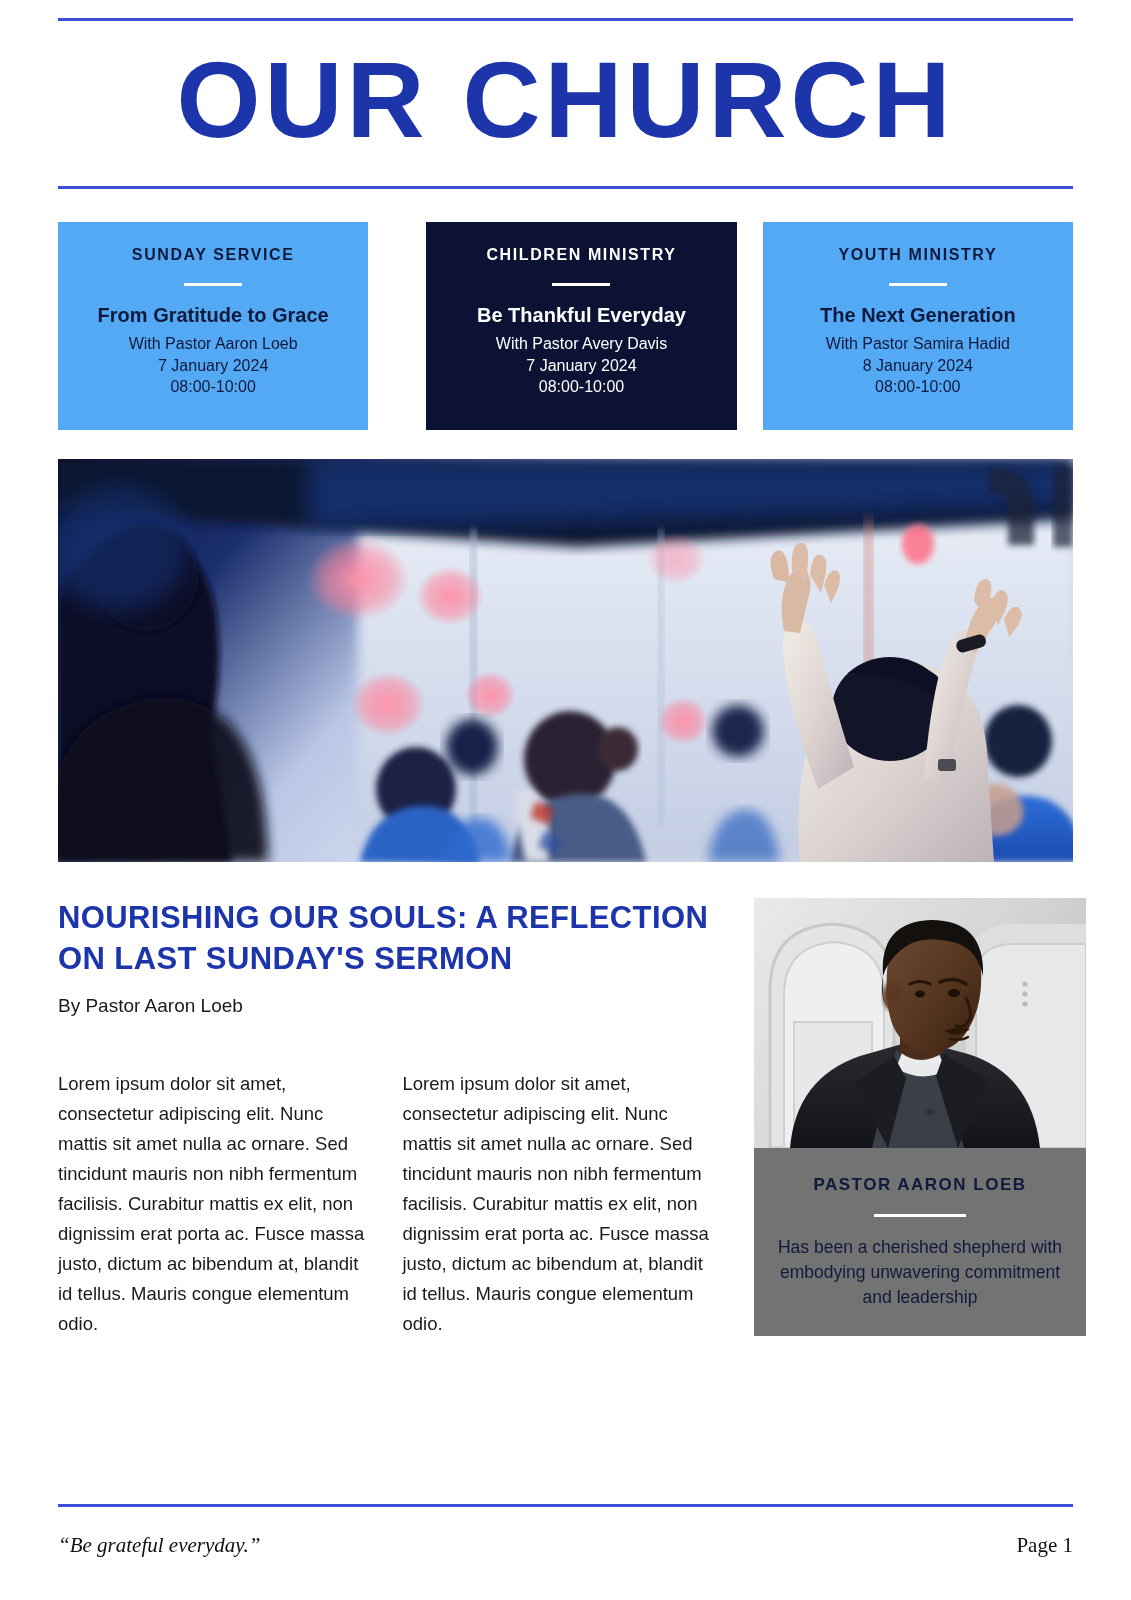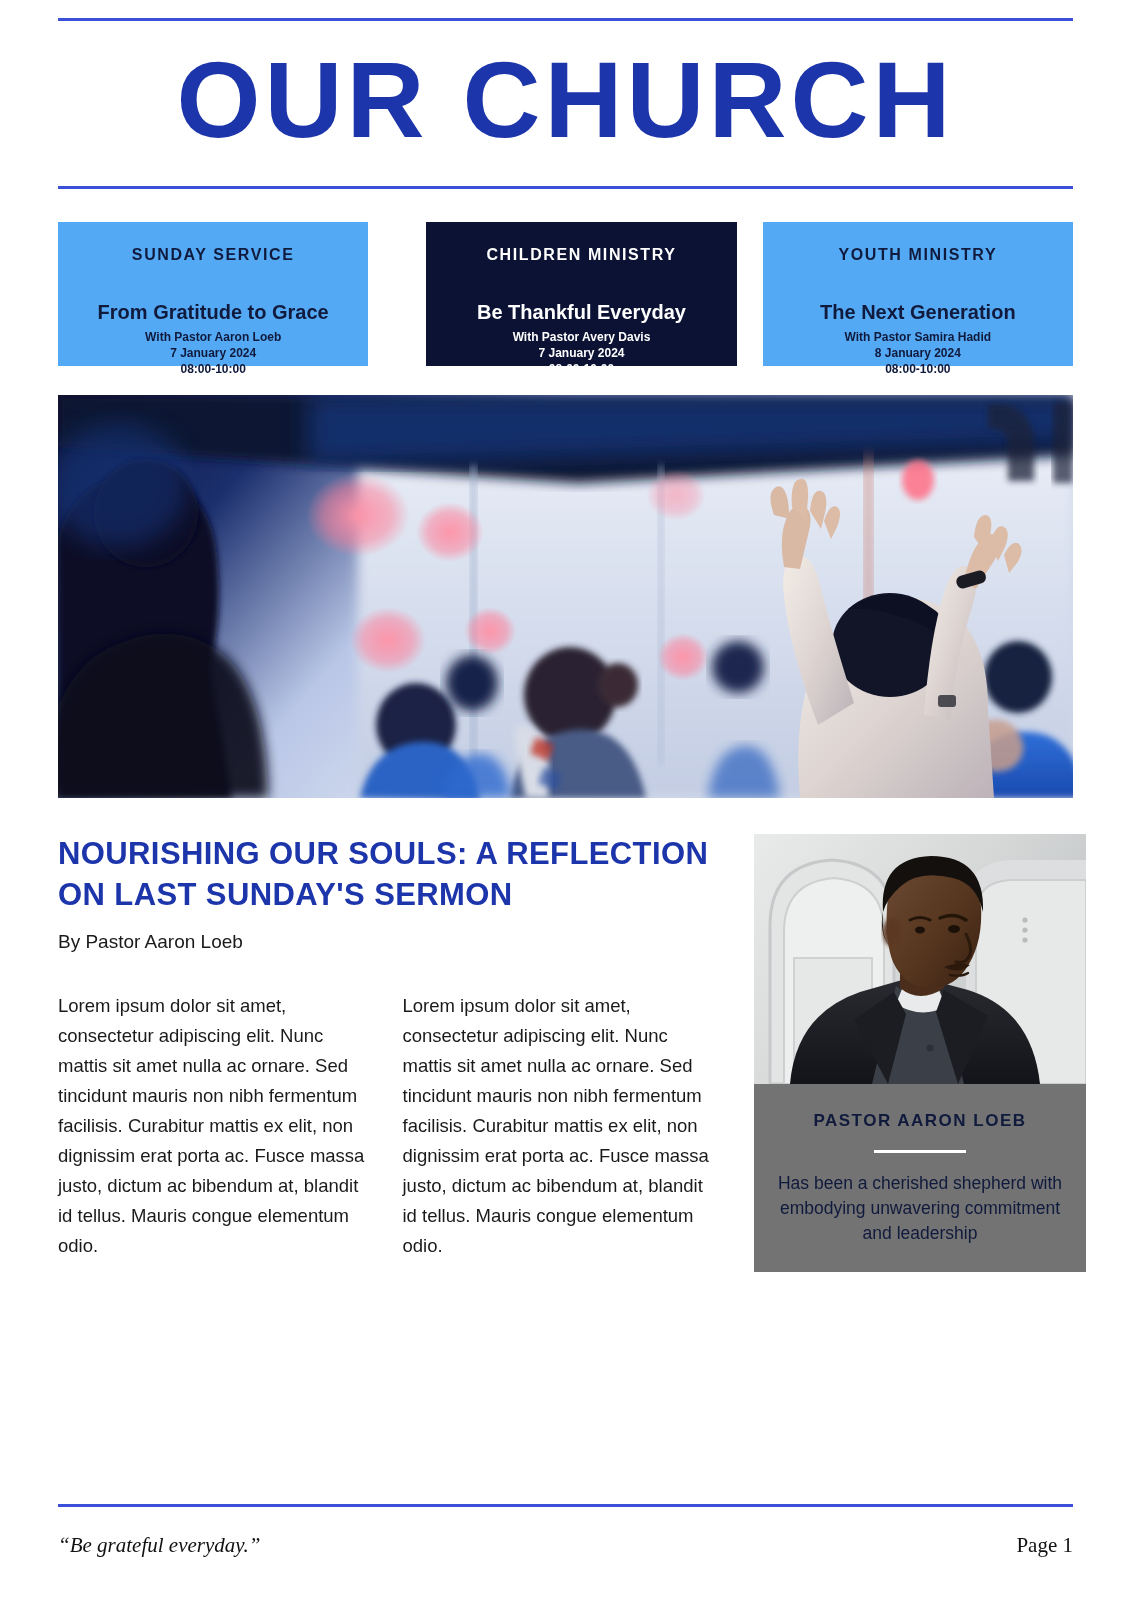--- a/index.html
+++ b/index.html
@@ -60,21 +60,21 @@
   .rule-under-masthead { margin-top: 16px; }
 
   
   .cards {
     display: flex;
     gap: 26px;
     margin-top: 33px;
   }
   .card {
     flex: 1 1 0;
-    height: 144px;
+    height: 208px;
     padding: 24px 14px 26px 14px;
     text-align: center;
     display: flex;
     flex-direction: column;
     align-items: center;
   }
   .card.light { background: #54a9f5; color: #101a3c; }
   .card.dark  { background: #0b1233; color: #ffffff; margin-left: 32px; }
 
   .card-kicker {
@@ -88,23 +88,22 @@
     background: #ffffff;
     margin: 19px 0 17px 0;
   }
   .card-title {
     font-weight: bold;
     font-size: 20px;
     line-height: 1.25;
     margin-bottom: 5px;
   }
   .card-line {
-    font-size: 12px;
+    font-size: 16px;
     line-height: 1.32;
-    font-weight: bold;
   }
 
   
   .hero {
     margin-top: 29px;
     width: 100%;
     height: 403px;
     position: relative;
     overflow: hidden;
     background: #0a0d22;
@@ -127,21 +126,21 @@
     color: #1d35ab;
   }
   .byline {
     font-size: 19px;
     color: #1a1a1a;
     margin-top: 15px;
   }
   .columns {
     display: flex;
     gap: 32px;
-    margin-top: 38px;
+    margin-top: 52px;
   }
   .col {
     flex: 1 1 0;
     font-size: 18.5px;
     line-height: 1.62;
     color: #1a1a1a;
   }
 
   
   .aside { width: 332px; flex: 0 0 332px; }

